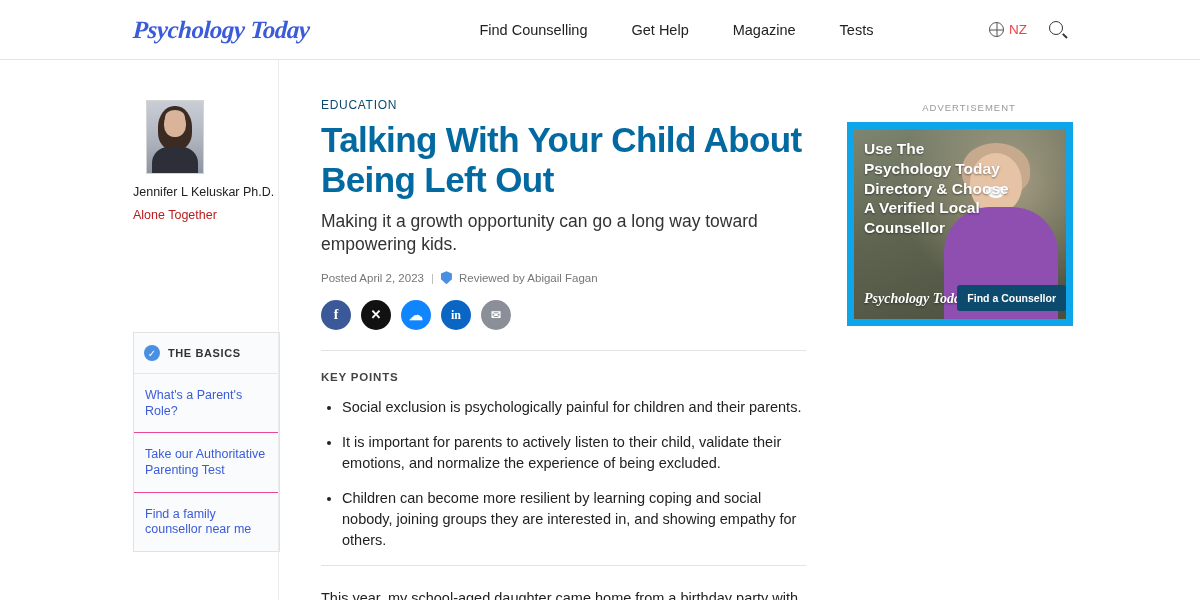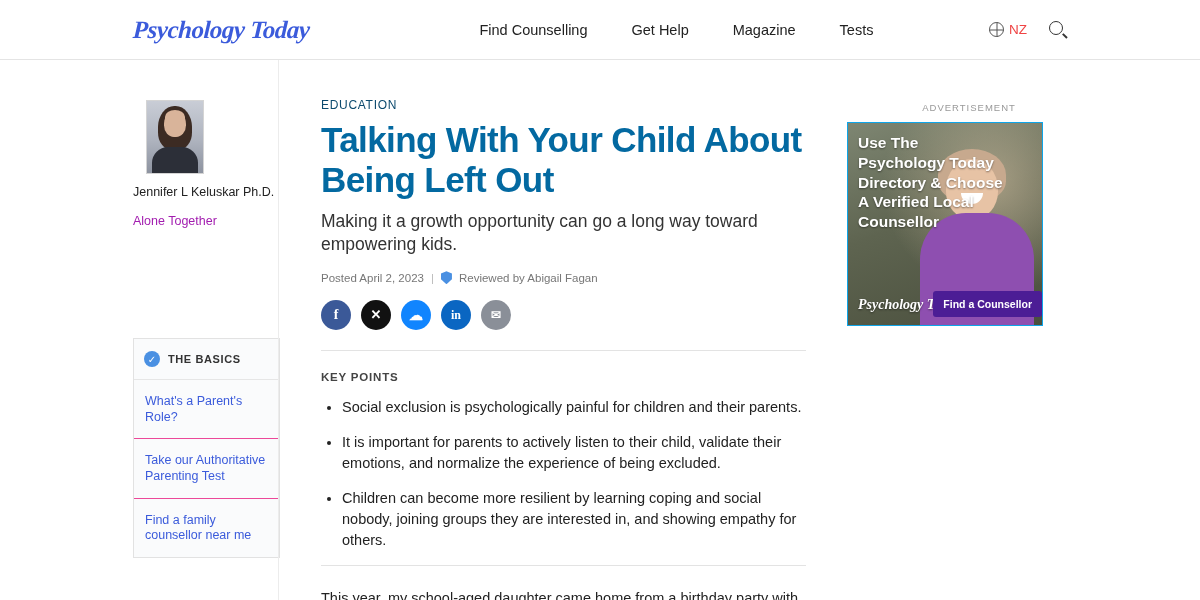--- a/index.html
+++ b/index.html
@@ -117,23 +117,23 @@
     position: absolute; bottom: 0; left: 50%; transform: translateX(-50%);
     width: 46px; height: 26px; border-radius: 16px 16px 0 0;
     background: #2c2f38; z-index: 3;
   }
   .author-name {
     margin-top: 11px;
     font-size: 12.5px;
     color: #222;
   }
   .author-blog {
-    margin-top: 15px;
+    margin-top: 9px;
     font-size: 12.5px;
-    color: #a21caf;
+    color: #b91c1c;
   }
 
   
   .basics {
     margin-top: 110px;
     width: 147px;
     border: 1px solid #e2e2e2;
     background: #fafbfc;
   }
   .basics-head {
@@ -242,25 +242,25 @@
 
   
   .ad-label {
     text-align: center;
     font-size: 9.5px;
     letter-spacing: 1px;
     color: #999;
   }
   .ad {
     margin-top: 9px;
-    width: 196px; height: 204px;
+    width: 226px; height: 204px;
     position: relative;
     overflow: hidden;
     background: #6b6f5e;
-    border: 1px solid #0ea5e9;
+    border: 7px solid #0ea5e9;
   }
   .ad-bg {
     position: absolute; inset: 0;
     background:
       radial-gradient(circle at 75% 30%, rgba(220,200,170,.55), transparent 55%),
       linear-gradient(160deg,#7e8672 0%,#5e6450 45%,#4a4f3d 100%);
   }
   .ad-person {
     position: absolute; right: 6px; bottom: 0; width: 118px; height: 190px;
   }
@@ -288,21 +288,21 @@
   .ad-logo {
     position: absolute; left: 10px; bottom: 12px;
     font-family: "Liberation Serif", serif;
     font-style: italic; font-weight: bold;
     font-size: 14px; color: #fff;
     text-shadow: 0 1px 2px rgba(0,0,0,.5);
     white-space: nowrap;
   }
   .ad-cta {
     position: absolute; right: 0; bottom: 8px;
-    background: #4c1d95; color: #fff;
+    background: #0c4a6e; color: #fff;
     font-size: 10.5px; font-weight: bold;
     padding: 7px 10px;
     border-radius: 3px;
     white-space: nowrap;
     cursor: pointer;
   }
 
   .vline {
     position: absolute;
     left: 278px; top: 60px; bottom: 0;

